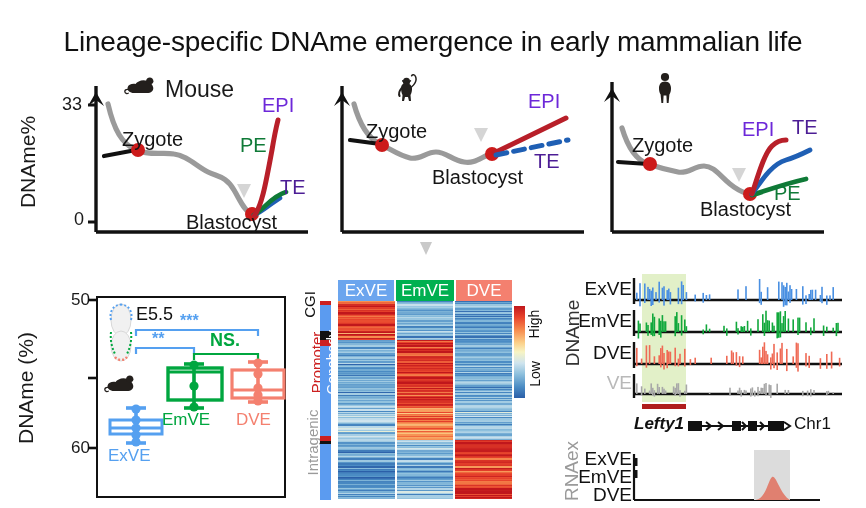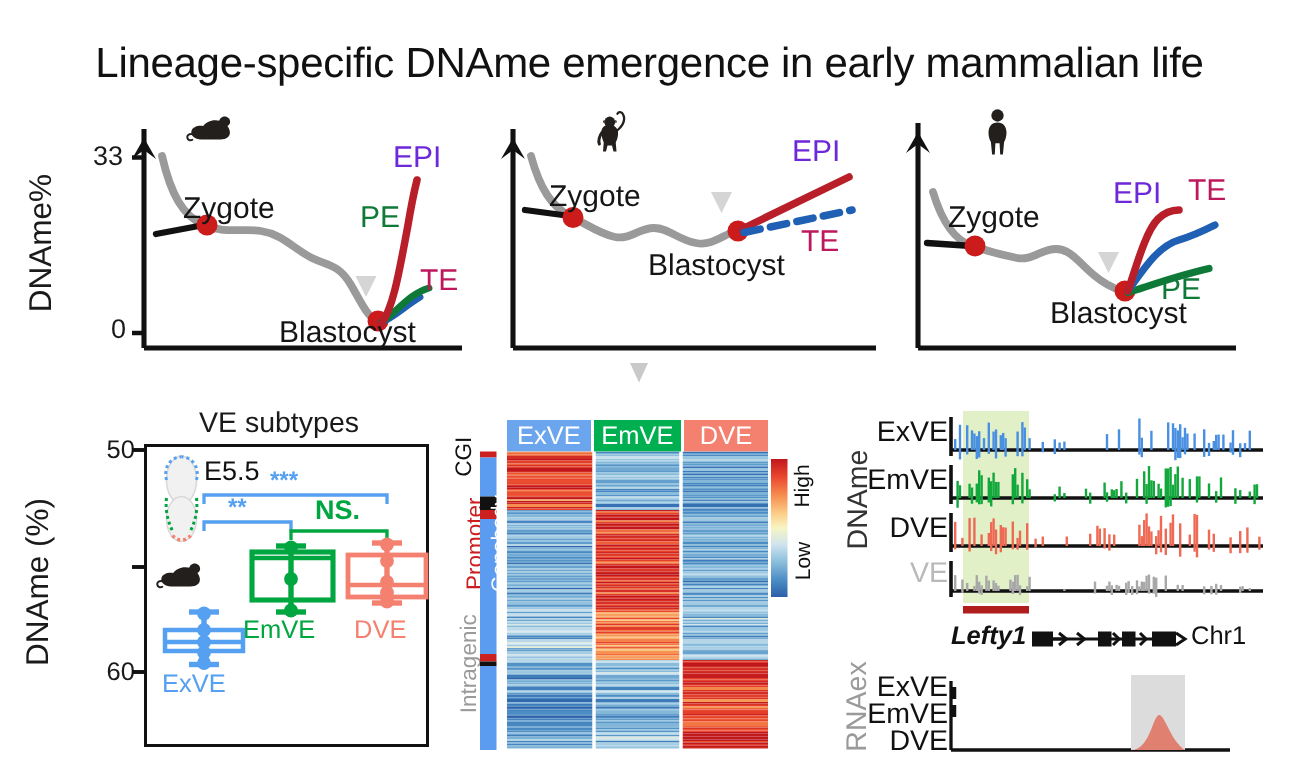--- a/index.html
+++ b/index.html
@@ -48,21 +48,21 @@
   }
   .tick-label { position: absolute; font-size: 18px; }
 
   .curve-label {
     position: absolute;
     font-size: 20px;
     font-weight: 400;
     white-space: nowrap;
   }
   .lbl-epi { color: #6d28d9; }
-  .lbl-te  { color: #be185d; }
+  .lbl-te  { color: #4c1d95; }
   .lbl-pe  { color: #0f7a37; }
   .lbl-dark { color: #151515; }
 
   
   #ppt-legend {
     top: 239px; left: 418px;
     display: flex; align-items: center; gap: 8px;
     font-size: 19px;
     color: #1a1a1a;
     white-space: nowrap;
@@ -172,20 +172,21 @@
 
 <div class="abs traj-panel" id="panel-mouse">
   <div class="species-head" style="left:106px; top:2px;">
     <span class="species-icon">
       <svg width="34" height="24" viewBox="0 0 34 24">
         <path d="M10 19 C6 19 3 16.5 3.6 13.5 C4.2 10.6 8 9.4 11.5 10 C13 8 16 6.2 19.5 6.2 C24.5 6.2 28.5 9.5 29.2 13.5 C29.8 17 27 19 23 19 Z" fill="#231f1c"></path>
         <path d="M22 7.4 C22 5.2 23.8 3.6 25.8 3.6 C27.8 3.6 29.4 5.2 29.4 7.2 C29.4 9 28 10.3 26 10.3 C24 10.3 22 9.3 22 7.4 Z" fill="#231f1c"></path>
         <path d="M4.5 15.5 C2 15 0.6 16.2 0.9 17.8 C1.2 19.4 3 20 4.2 19.2" fill="none" stroke="#231f1c" stroke-width="1.3" stroke-linecap="round"></path>
       </svg>
     </span>
+    <span>Mouse</span>
   </div>
 
   <div class="axis-ylabel" style="left:-36px; top:78px;">DNAme%</div>
   <div class="tick-label" style="left:44px; top:22px;">33</div>
   <div class="tick-label" style="left:56px; top:137px;">0</div>
 
   <svg width="300" height="168" style="position:absolute;left:0;top:0;">
 
     <path d="M78 160 L78 14" stroke="#111" stroke-width="3.4" fill="none"></path>
     <path d="M78 20 L70 34 L78 28 L86 34 Z" fill="#111"></path>
@@ -299,21 +300,20 @@
 
 <div class="abs" id="ppt-legend">
   <span>
     <svg width="16" height="18" viewBox="0 0 16 18">
         <path d="M2 3 L14 3 L8 16 Z" fill="#c9c9c9"></path>
       </svg>
   </span>
 </div>
 
 <div class="abs" id="panel-boxplot">
-  <div id="boxplot-title">VE subtypes</div>
   <div id="boxplot-ylabel">DNAme (%)</div>
 
   <div class="box-tick" style="top:22px; right:200px;">50</div>
   <div class="box-tick" style="top:170px; right:200px;">60</div>
 
   <svg width="282" height="240" style="position:absolute;left:0;top:0;">
     <line x1="80" y1="32" x2="88" y2="32" stroke="#111" stroke-width="2.6"></line>
     <line x1="80" y1="110" x2="88" y2="110" stroke="#111" stroke-width="2.6"></line>
     <line x1="80" y1="180" x2="88" y2="180" stroke="#111" stroke-width="2.6"></line>
   </svg>

